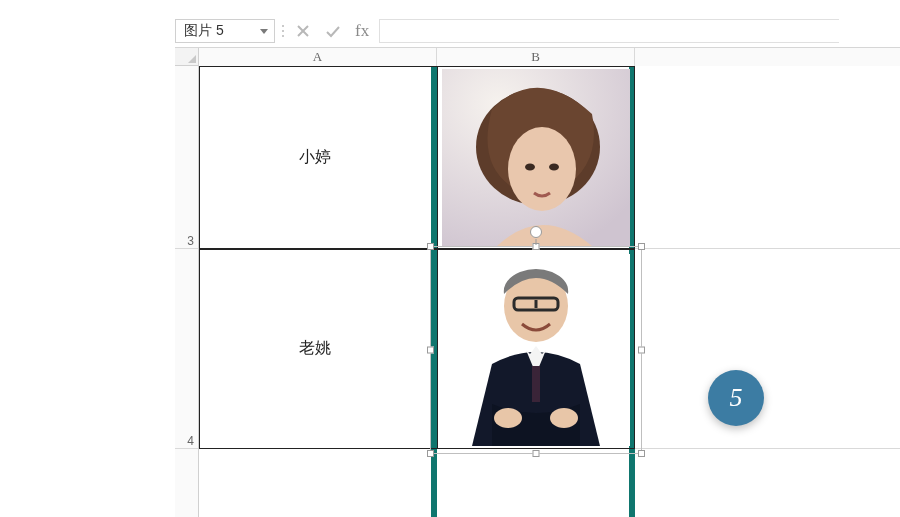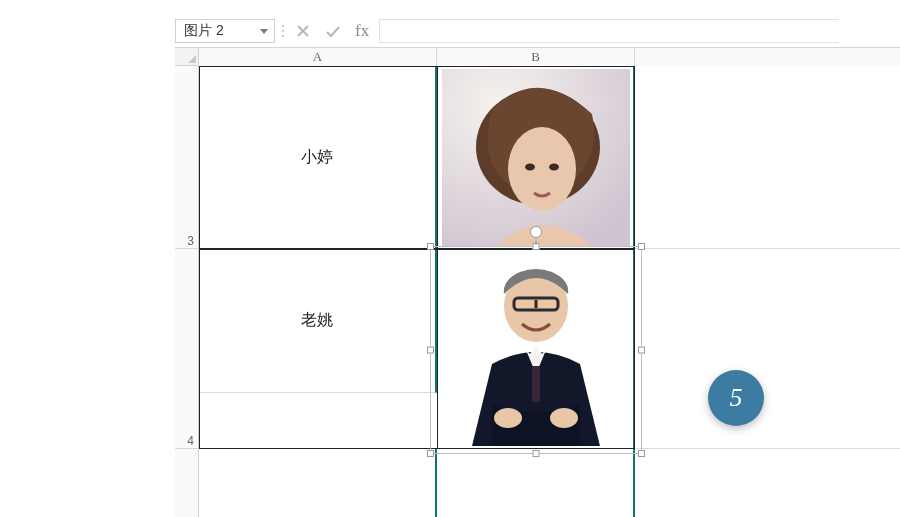--- a/index.html
+++ b/index.html
@@ -135,21 +135,21 @@
     display:flex; align-items:flex-end; justify-content:flex-end;
     background:#fafafa;
   }
 
   .grid {
     position: absolute;
     left: 24px; top: 18px; right: 0; bottom: 0;
   }
   .cell {
     position: absolute;
-    border-right: 2px solid #0f766e;
+    border-right: 6px solid #0f766e;
     border-bottom: 1px solid #d9d9d9;
     display:flex; align-items:center; justify-content:center;
     font-size: 16px;
     color: #222;
   }
 
   
   .table-box {
     position: absolute;
     border: 1px solid #222;
@@ -199,21 +199,21 @@
     display:flex;align-items:center;justify-content:center;
     color:#fff;font-size:26px;font-family:Georgia,serif;font-style:italic;
     box-shadow:0 3px 8px rgba(0,0,0,.25);
   }
 </style>
 </head>
 <body>
 
 <div class="formula-bar">
   <div class="name-box">
-    <span>图片 2</span>
+    <span>图片 5</span>
     <span class="arrow"></span>
   </div>
   <div class="dots">
       <span></span>
       <span></span>
       <span></span>
     </div>
 
   <div class="fbtn" title="cancel">
     <svg width="14" height="14" viewBox="0 0 14 14">
@@ -245,21 +245,21 @@
     <div class="rh" style="height:200px">4</div>
     <div class="rh" style="height:80px"></div>
   </div>
 
   <div class="grid">
 
     <div class="cell" style="left:0;top:0;width:238px;height:183px">小婷</div>
     <div class="cell" style="left:238px;top:0;width:198px;height:183px"></div>
     <div class="cell" style="left:436px;top:0;width:300px;height:183px;border-right:none"></div>
 
-    <div class="cell" style="left:0;top:183px;width:238px;height:144px">老姚</div>
+    <div class="cell" style="left:0;top:183px;width:238px;height:200px">老姚</div>
     <div class="cell" style="left:238px;top:183px;width:198px;height:200px"></div>
     <div class="cell" style="left:436px;top:183px;width:300px;height:200px;border-right:none"></div>
 
     <div class="cell" style="left:0;top:383px;width:238px;height:80px;border-bottom:none"></div>
     <div class="cell" style="left:238px;top:383px;width:198px;height:80px;border-bottom:none"></div>
     <div class="cell" style="left:436px;top:383px;width:300px;height:80px;border-right:none;border-bottom:none"></div>
 
     <div class="table-box" style="left:0;top:0;width:436px;height:183px"></div>
     <div class="table-box" style="left:0;top:183px;width:436px;height:200px"></div>
     <div class="table-box" style="left:238px;top:0;width:0;height:383px;border-left:1px solid #222;border-top:none;border-bottom:none;border-right:none"></div>

